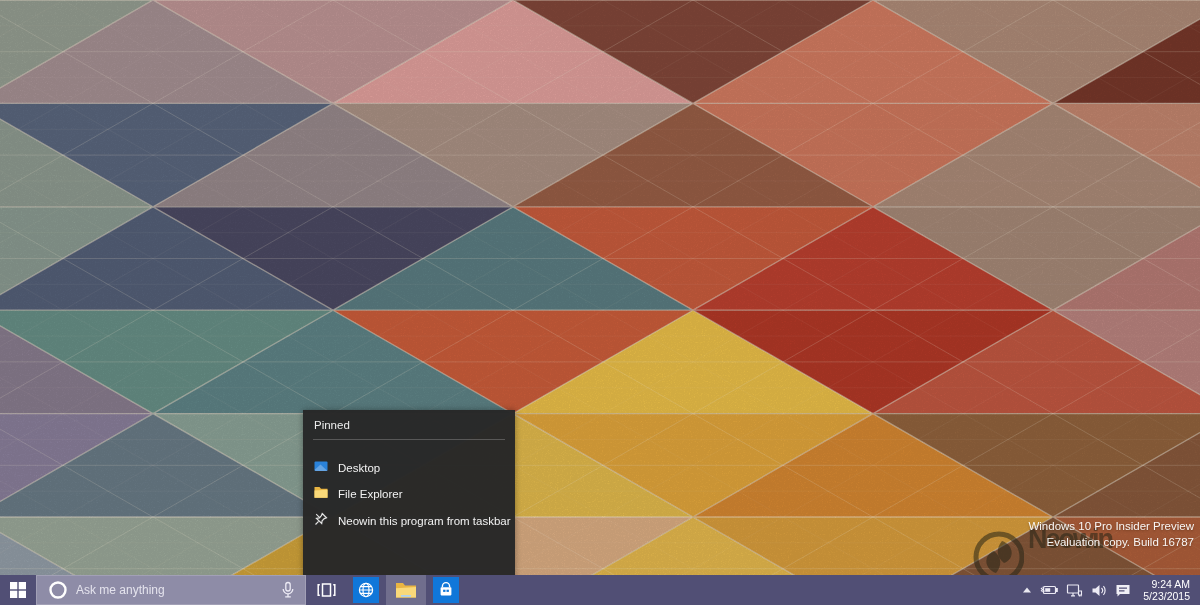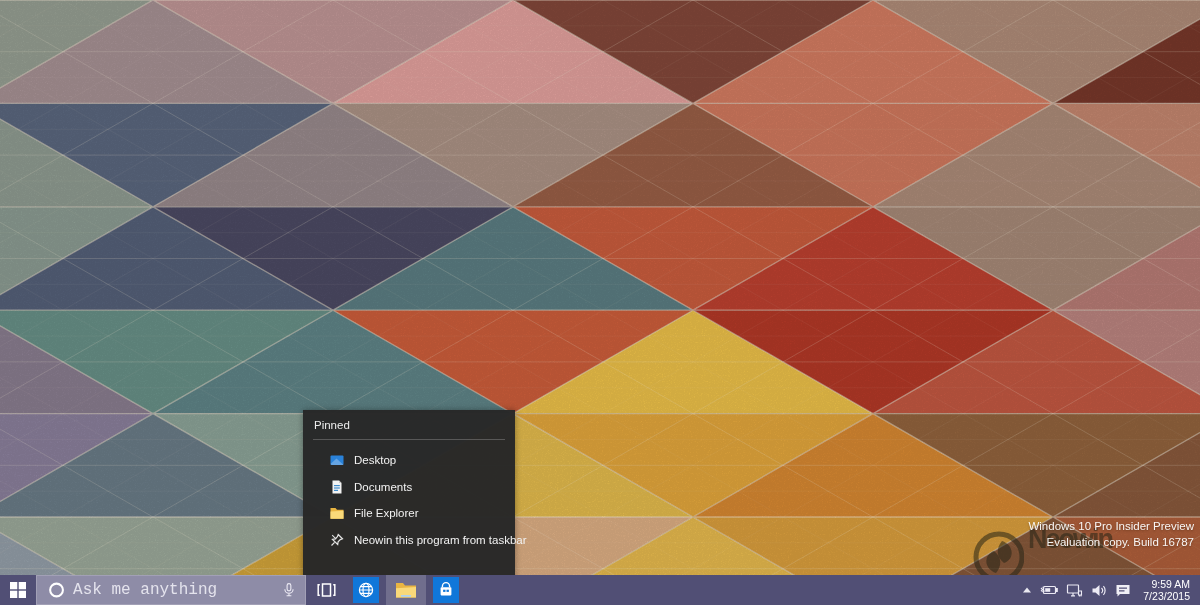--- a/index.html
+++ b/index.html
@@ -18,31 +18,31 @@
   
   #watermark { position:absolute; right:6px; top:518px; text-align:right; color:rgba(255,255,255,0.95);
                font-size:11.5px; line-height:16px; text-shadow:0 1px 2px rgba(60,30,10,0.45); pointer-events:none; }
 
   
   #jumplist { position:absolute; left:303px; top:362px; width:212px; height:250px;
               background:rgba(40,40,40,0.98); box-shadow:0 0 6px rgba(0,0,0,0.35); color:#e9e9e9;margin-top:48px; }
   #jumplist .jl-header { padding:9px 0 0 11px; font-size:11.5px; color:#ececec; }
   #jumplist .jl-divider { margin:8px 10px 0 10px; height:1px; background:rgba(255,255,255,0.22); }
   #jumplist .jl-items { margin-top:7px; }
-  .jl-item { display:flex; align-items:center; height:26.5px; padding-left:26px; cursor:default; }
+  .jl-item { display:flex; align-items:flex-end; height:26.5px; padding-left:10px; cursor:default; }
   .jl-icon { width:16px; height:16px; margin-right:9px; flex:0 0 16px; display:flex; align-items:center; justify-content:center; }
   .jl-label { font-size:11.5px; color:#f2f2f2; white-space:nowrap; }
 
   
   #taskbar { position:absolute; left:0; top:575px; width:1200px; height:30px; background:#514f75; display:flex; align-items:stretch; }
   #start-btn { width:36px; display:flex; align-items:center; justify-content:center; }
   #search-box { width:270px; background:#8e8ca7; display:flex; align-items:center; position:relative; border:1px solid rgba(255,255,255,0.18); }
   #search-box .ring { margin:0 8px 0 11px; }
-  #search-input { flex:1; background:transparent; border:none; outline:none; color:#f0eff6; font-size:16px;
-                  font-family:Liberation Mono, monospace; }
+  #search-input { flex:1; background:transparent; border:none; outline:none; color:#f0eff6; font-size:12px;
+                  font-family:Liberation Sans, sans-serif; }
   #search-input::placeholder { color:#e9e8f1; opacity:0.95; }
   #search-box .mic { margin-right:10px; }
   .tb-btn { width:40px; display:flex; align-items:center; justify-content:center; }
   .tb-btn.active { background:rgba(255,255,255,0.18); }
   .tile { width:26px; height:26px; display:flex; align-items:center; justify-content:center; }
   #tray { position:absolute; right:4px; top:0; height:30px; display:flex; align-items:center; }
   .tray-ic { display:flex; align-items:center; justify-content:center; height:30px; padding:0 4px; }
   #clock { text-align:right; color:#ffffff; font-size:10.5px; line-height:12px; padding:0 6px 0 8px; }
 </style>
 </head>
@@ -140,32 +140,20 @@
             <svg width="16" height="16" viewBox="0 0 16 16">
               <rect x="1.5" y="3.5" width="13" height="9.5" rx="1" fill="#2a82d9"></rect>
               <path d="M1.5 12 L7.5 6.5 L14.5 13 H2.5 Z" fill="rgba(255,255,255,0.28)"></path>
             </svg>
           </span>
           <span class="jl-label">Desktop</span>
         </div>
         <div class="jl-item">
           <span class="jl-icon">
             <svg width="16" height="16" viewBox="0 0 16 16">
-              <path d="M3.5 1.5 h6.5 l2.5 2.5 v10.5 h-9 Z" fill="#f2f2f2"></path>
-              <path d="M10 1.5 l2.5 2.5 h-2.5 Z" fill="#c9c9c9"></path>
-              <rect x="5" y="6" width="5.8" height="1.2" fill="#3f8ccc"></rect>
-              <rect x="5" y="8.4" width="5.8" height="1.2" fill="#3f8ccc"></rect>
-              <rect x="5" y="10.8" width="4" height="1.2" fill="#3f8ccc"></rect>
-            </svg>
-          </span>
-          <span class="jl-label">Documents</span>
-        </div>
-        <div class="jl-item">
-          <span class="jl-icon">
-            <svg width="16" height="16" viewBox="0 0 16 16">
               <path d="M1.5 3 h5 l1.5 1.8 h6.5 v9 h-13 Z" fill="#e9b542"></path>
               <path d="M1.5 6.6 L14.5 5.8 v8 H1.5 Z" fill="#f9d979"></path>
             </svg>
           </span>
           <span class="jl-label">File Explorer</span>
         </div>
         <div class="jl-item">
           <span class="jl-icon">
             <svg width="16" height="16" viewBox="0 0 16 16">
               <g stroke="#e3e3e3" stroke-width="1.2" fill="none">
@@ -279,19 +267,19 @@
           </g>
         </svg>
       </div>
       <div class="tray-ic">
         <svg width="16" height="15" viewBox="0 0 16 15">
           <path d="M1.5 2 h13 v9 h-9.5 l-2.5 2.5 v-2.5 h-1 Z" fill="#f0eff6"></path>
           <path d="M4 5.2 h8 M4 7.8 h5.5" stroke="#514f75" stroke-width="1.2"></path>
         </svg>
       </div>
       <div id="clock">
-        <div>9:59 AM</div>
-        <div>7/23/2015</div>
+        <div>9:24 AM</div>
+        <div>5/23/2015</div>
       </div>
     </div>
   </div>
 
 </div>
 
 </body></html>

